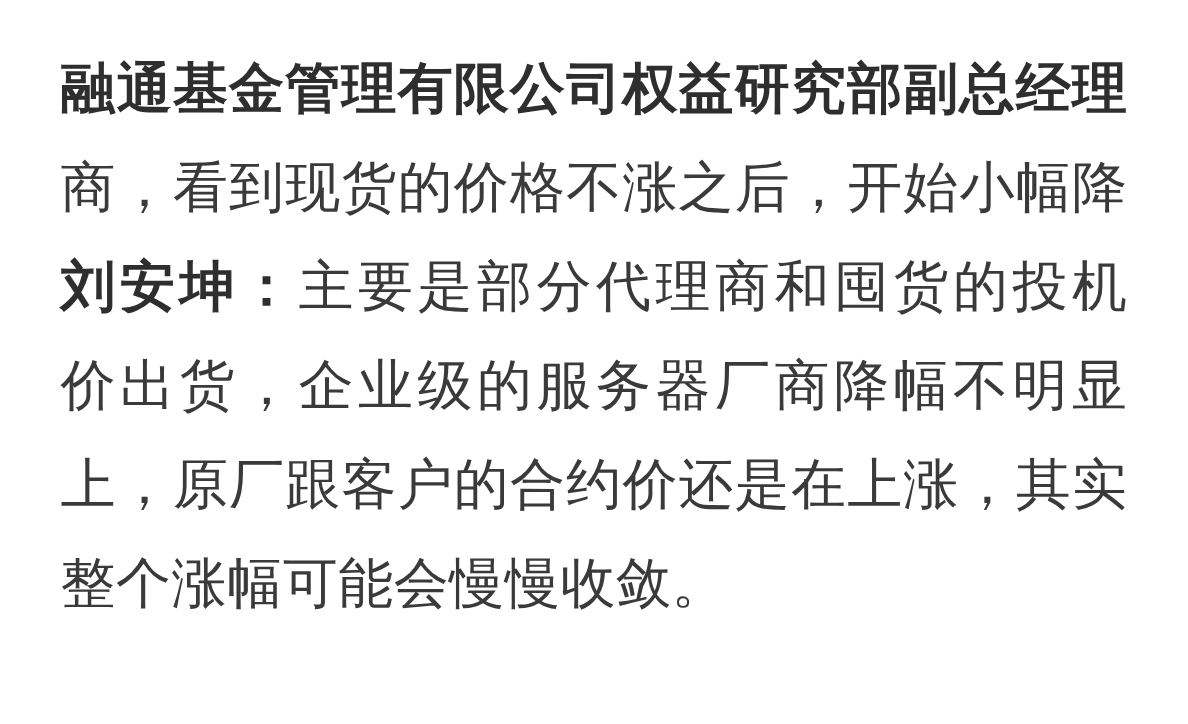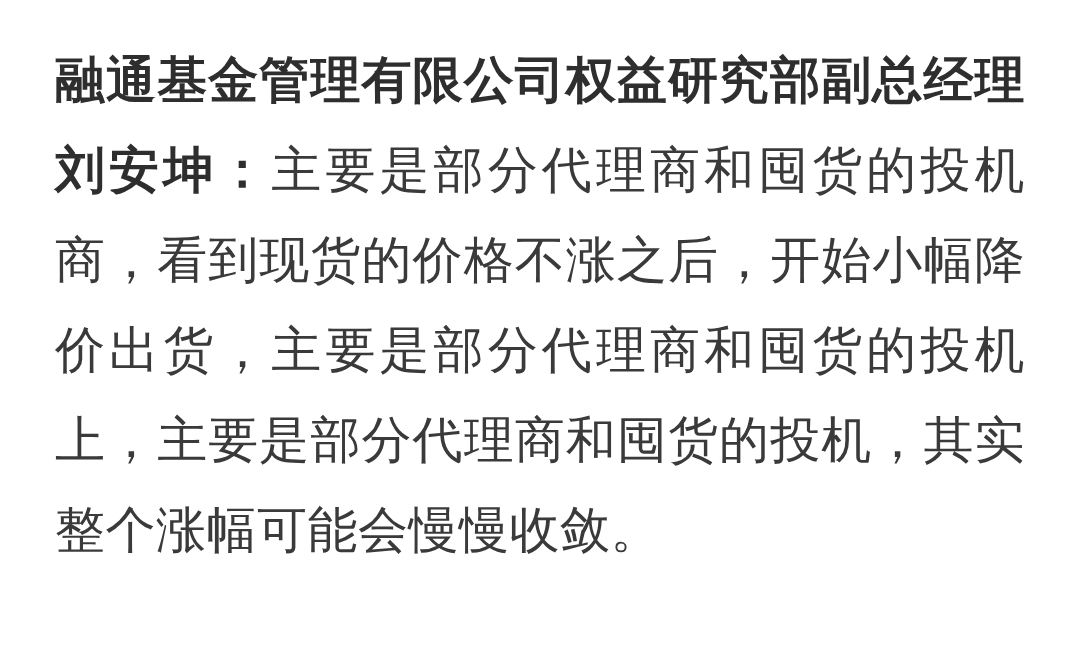--- a/index.html
+++ b/index.html
@@ -43,27 +43,27 @@
   }
 </style>
 </head>
 <body>
 
 <div class="article">
   <div class="line">
     <span class="seg-bold">融通基金管理有限公司权益研究部副总经理</span><span class="seg-regular"></span>
   </div>
   <div class="line">
+    <span class="seg-bold"></span><span class="seg-regular">商，看到现货的价格不涨之后，开始小幅降</span>
+  </div>
+  <div class="line">
     <span class="seg-bold">刘安坤：</span><span class="seg-regular">主要是部分代理商和囤货的投机</span>
   </div>
   <div class="line">
-    <span class="seg-bold"></span><span class="seg-regular">商，看到现货的价格不涨之后，开始小幅降</span>
+    <span class="seg-bold"></span><span class="seg-regular">价出货，企业级的服务器厂商降幅不明显</span>
   </div>
   <div class="line">
-    <span class="seg-bold"></span><span class="seg-regular">价出货，主要是部分代理商和囤货的投机</span>
-  </div>
-  <div class="line">
-    <span class="seg-bold"></span><span class="seg-regular">上，主要是部分代理商和囤货的投机，其实</span>
+    <span class="seg-bold"></span><span class="seg-regular">上，原厂跟客户的合约价还是在上涨，其实</span>
   </div>
   <div class="line last">
     <span class="seg-bold"></span><span class="seg-regular">整个涨幅可能会慢慢收敛。</span>
   </div>
 </div>
 
 </body></html>

